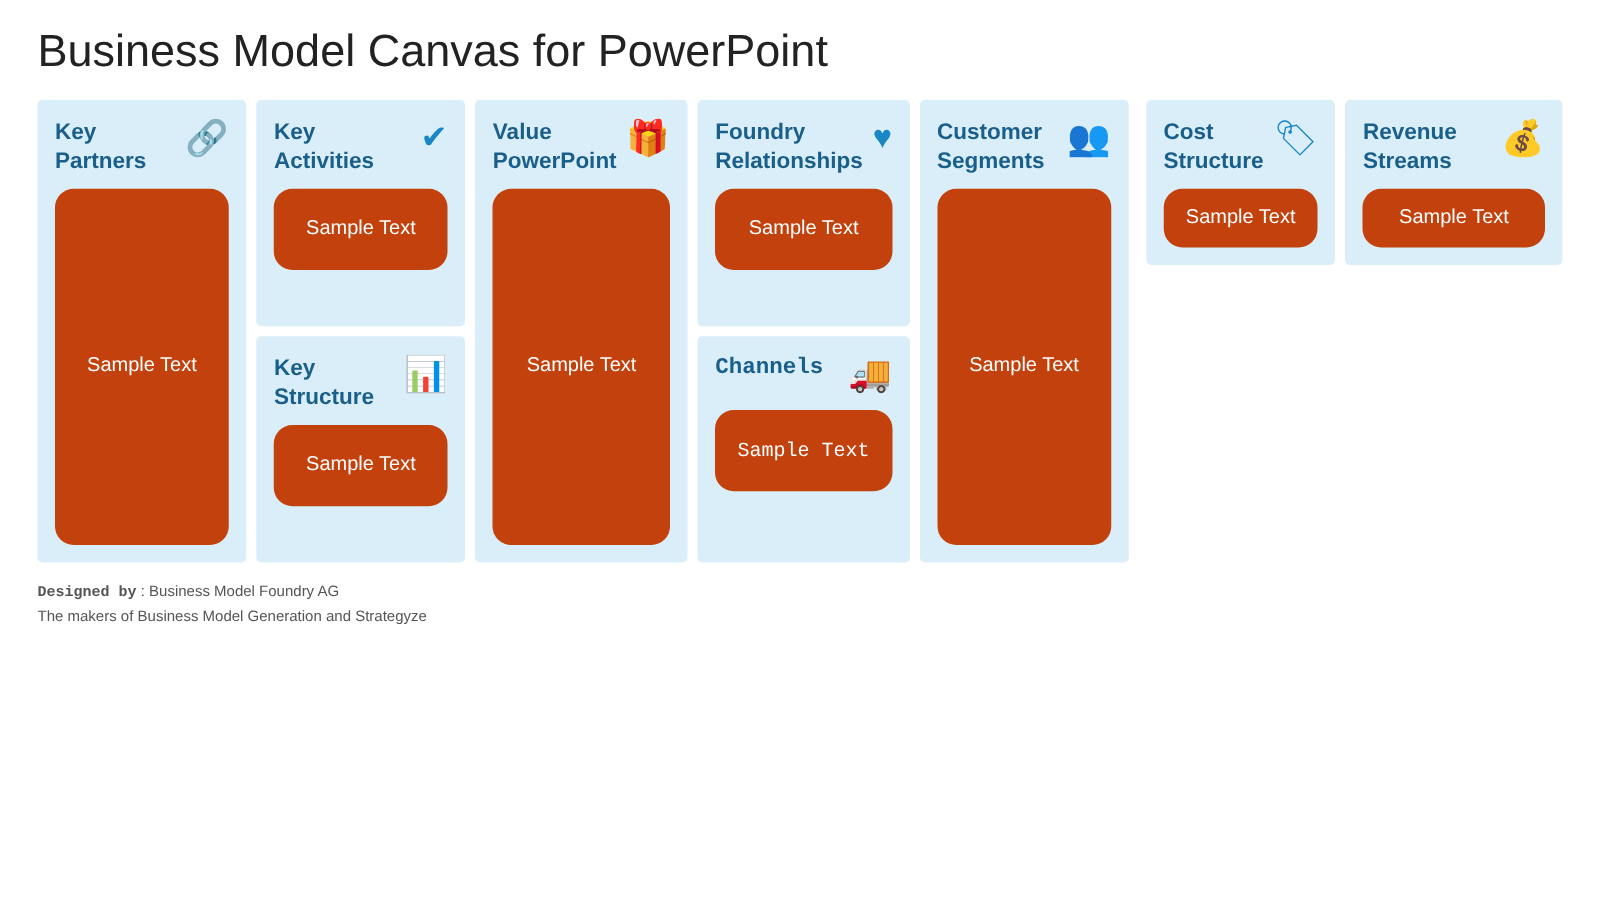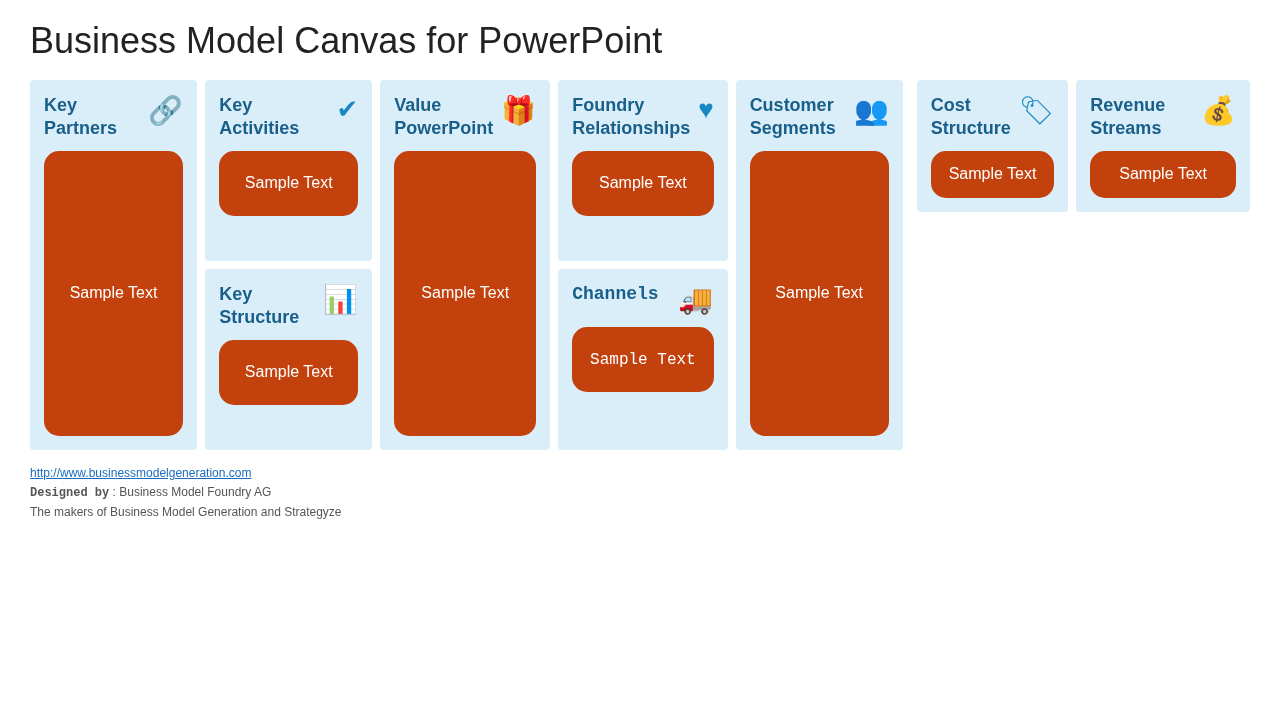--- a/index.html
+++ b/index.html
@@ -209,21 +209,18 @@
         <div class="sample-box" style="flex:1;">Sample Text</div>
       </div>
     </div>
 
   </div>
 
 </div>
 
 <div class="footer">
   <div>
-    <a href="#">http://www.businessmodelgeneration.com</a>
-  </div>
-  <div>
     <span class="bold">Designed by</span>
     <span>: </span>
     <span>Business Model Foundry AG</span>
   </div>
   <div>The makers of Business Model Generation and Strategyze</div>
 </div>
 
 </body></html>

